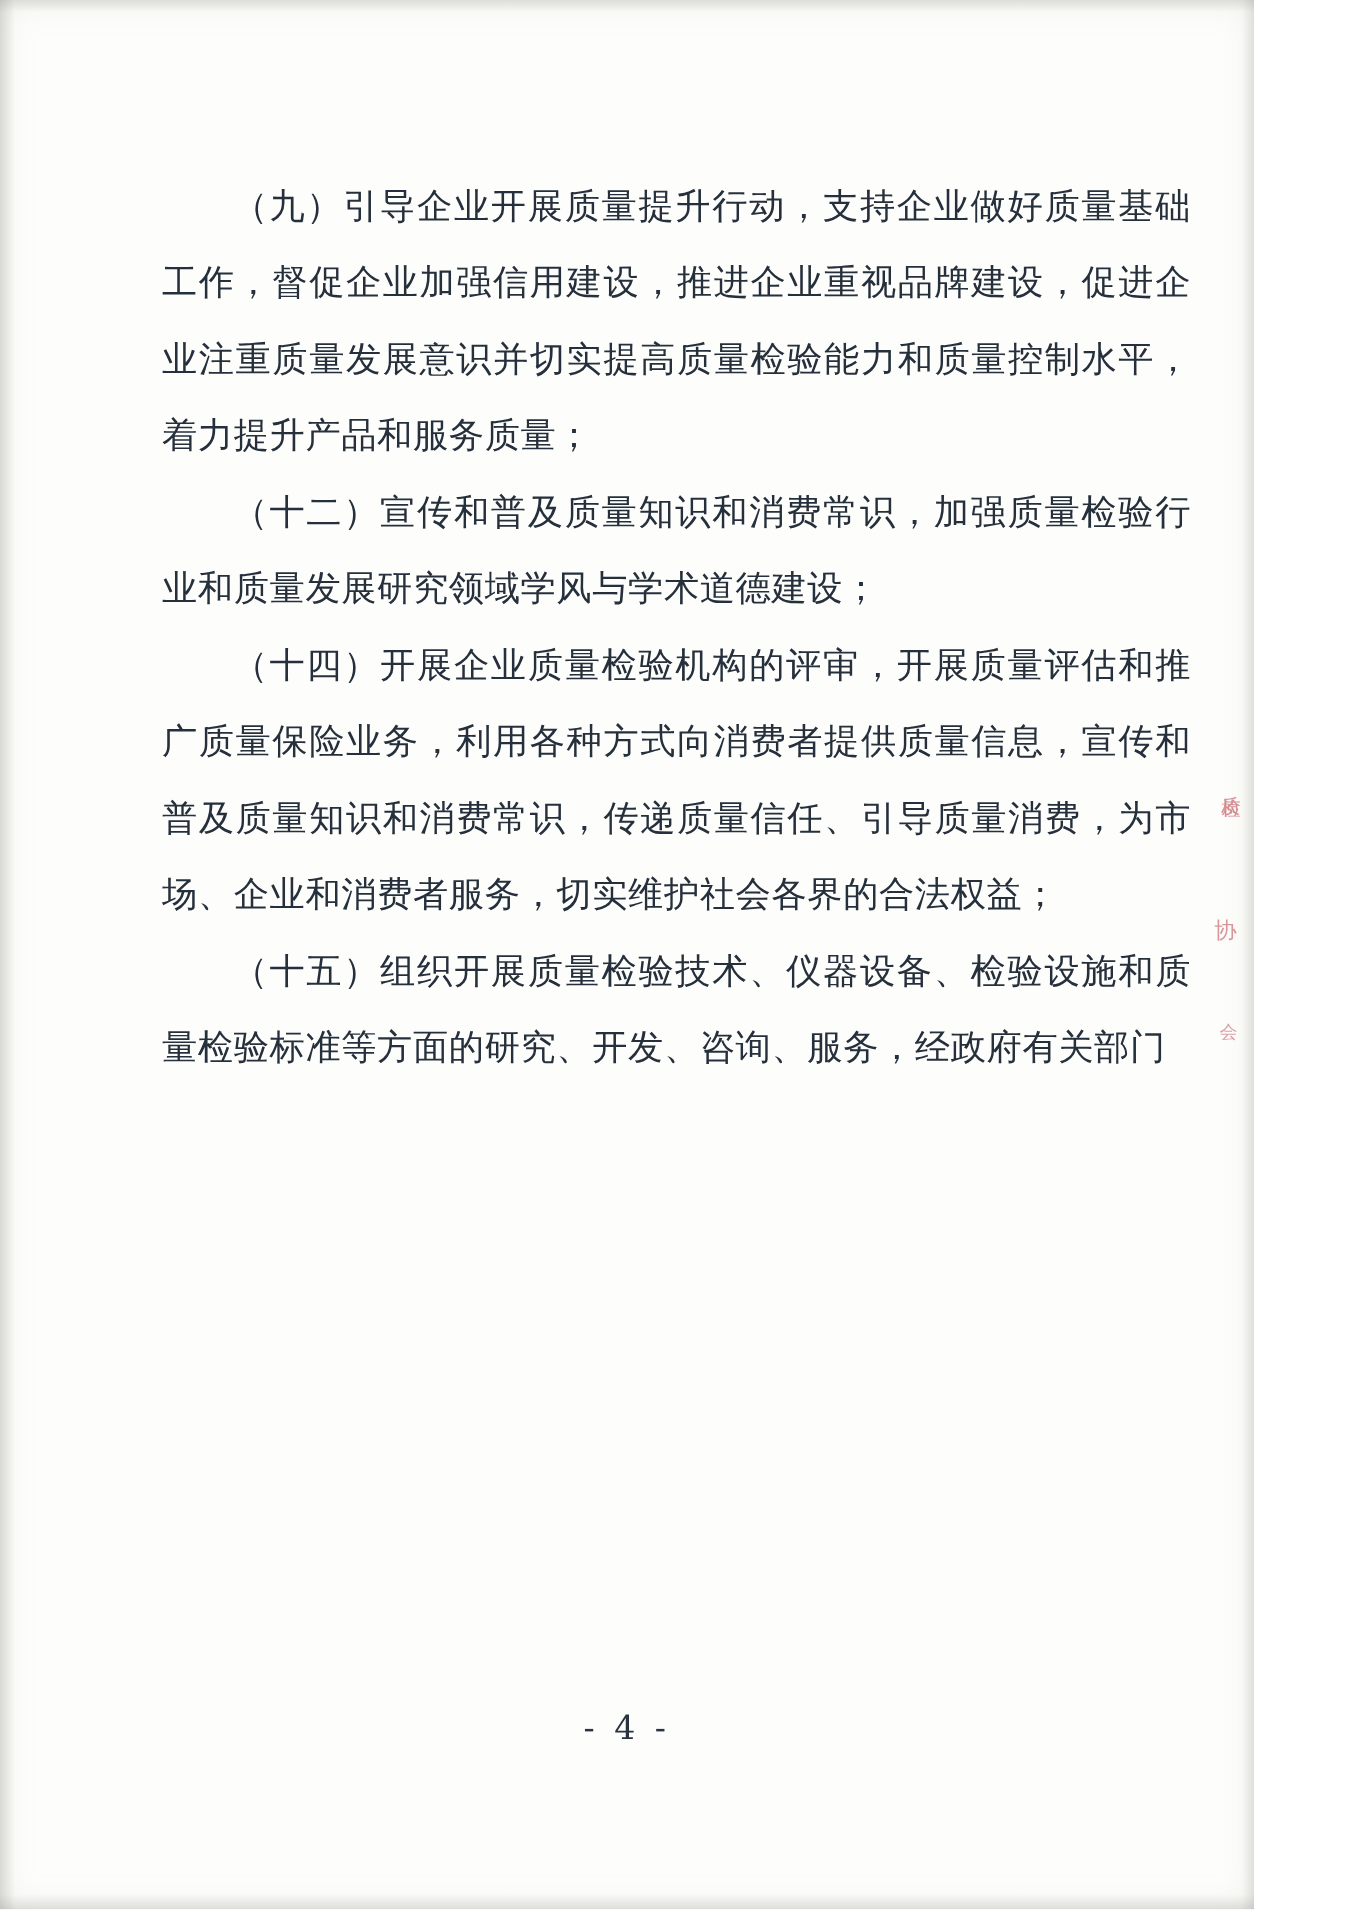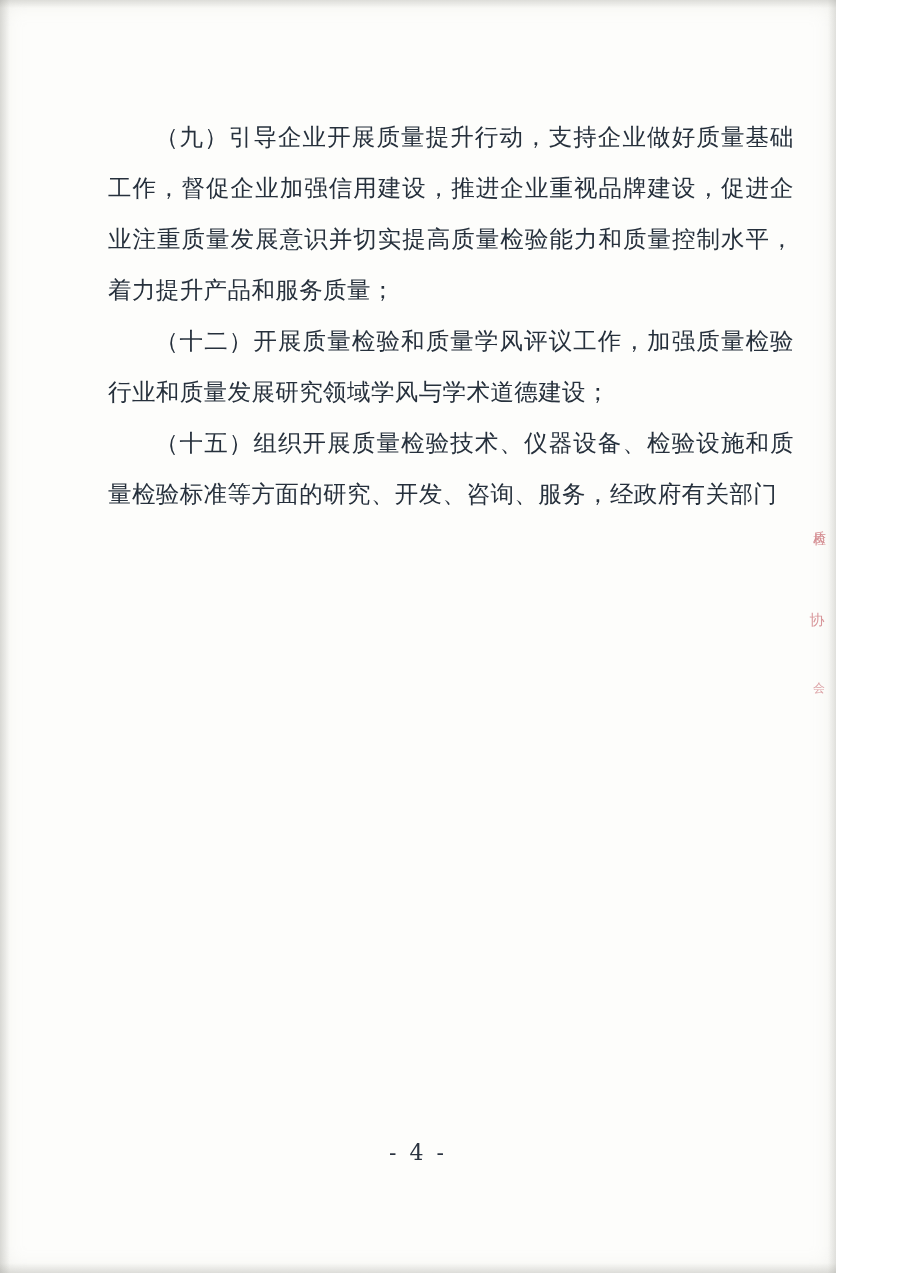--- a/index.html
+++ b/index.html
@@ -94,21 +94,22 @@
 <body>
 
 <div class="page">
   <div class="scan-edge-left"></div>
   <div class="scan-edge-top"></div>
   <div class="scan-edge-right"></div>
   <div class="scan-edge-bottom"></div>
 
   <div class="body-text">
     <p class="para">（九）引导企业开展质量提升行动，支持企业做好质量基础工作，督促企业加强信用建设，推进企业重视品牌建设，促进企业注重质量发展意识并切实提高质量检验能力和质量控制水平，着力提升产品和服务质量；</p>
-    <p class="para">（十二）开展质量检验和质量学风评议工作，加强质量检验行业和质量发展研究领域学风与学术道德建设；</p>
+    <p class="para">（十二）宣传和普及质量知识和消费常识，加强质量检验行业和质量发展研究领域学风与学术道德建设；</p>
+    <p class="para">（十四）开展企业质量检验机构的评审，开展质量评估和推广质量保险业务，利用各种方式向消费者提供质量信息，宣传和普及质量知识和消费常识，传递质量信任、引导质量消费，为市场、企业和消费者服务，切实维护社会各界的合法权益；</p>
     <p class="para">（十五）组织开展质量检验技术、仪器设备、检验设施和质量检验标准等方面的研究、开发、咨询、服务，经政府有关部门</p>
   </div>
 
   <div class="margin-mark mm1">质检</div>
   <div class="margin-mark mm2">协</div>
   <div class="margin-mark mm3">会</div>
 
   <div class="page-number">- 4 -</div>
 </div>
 

